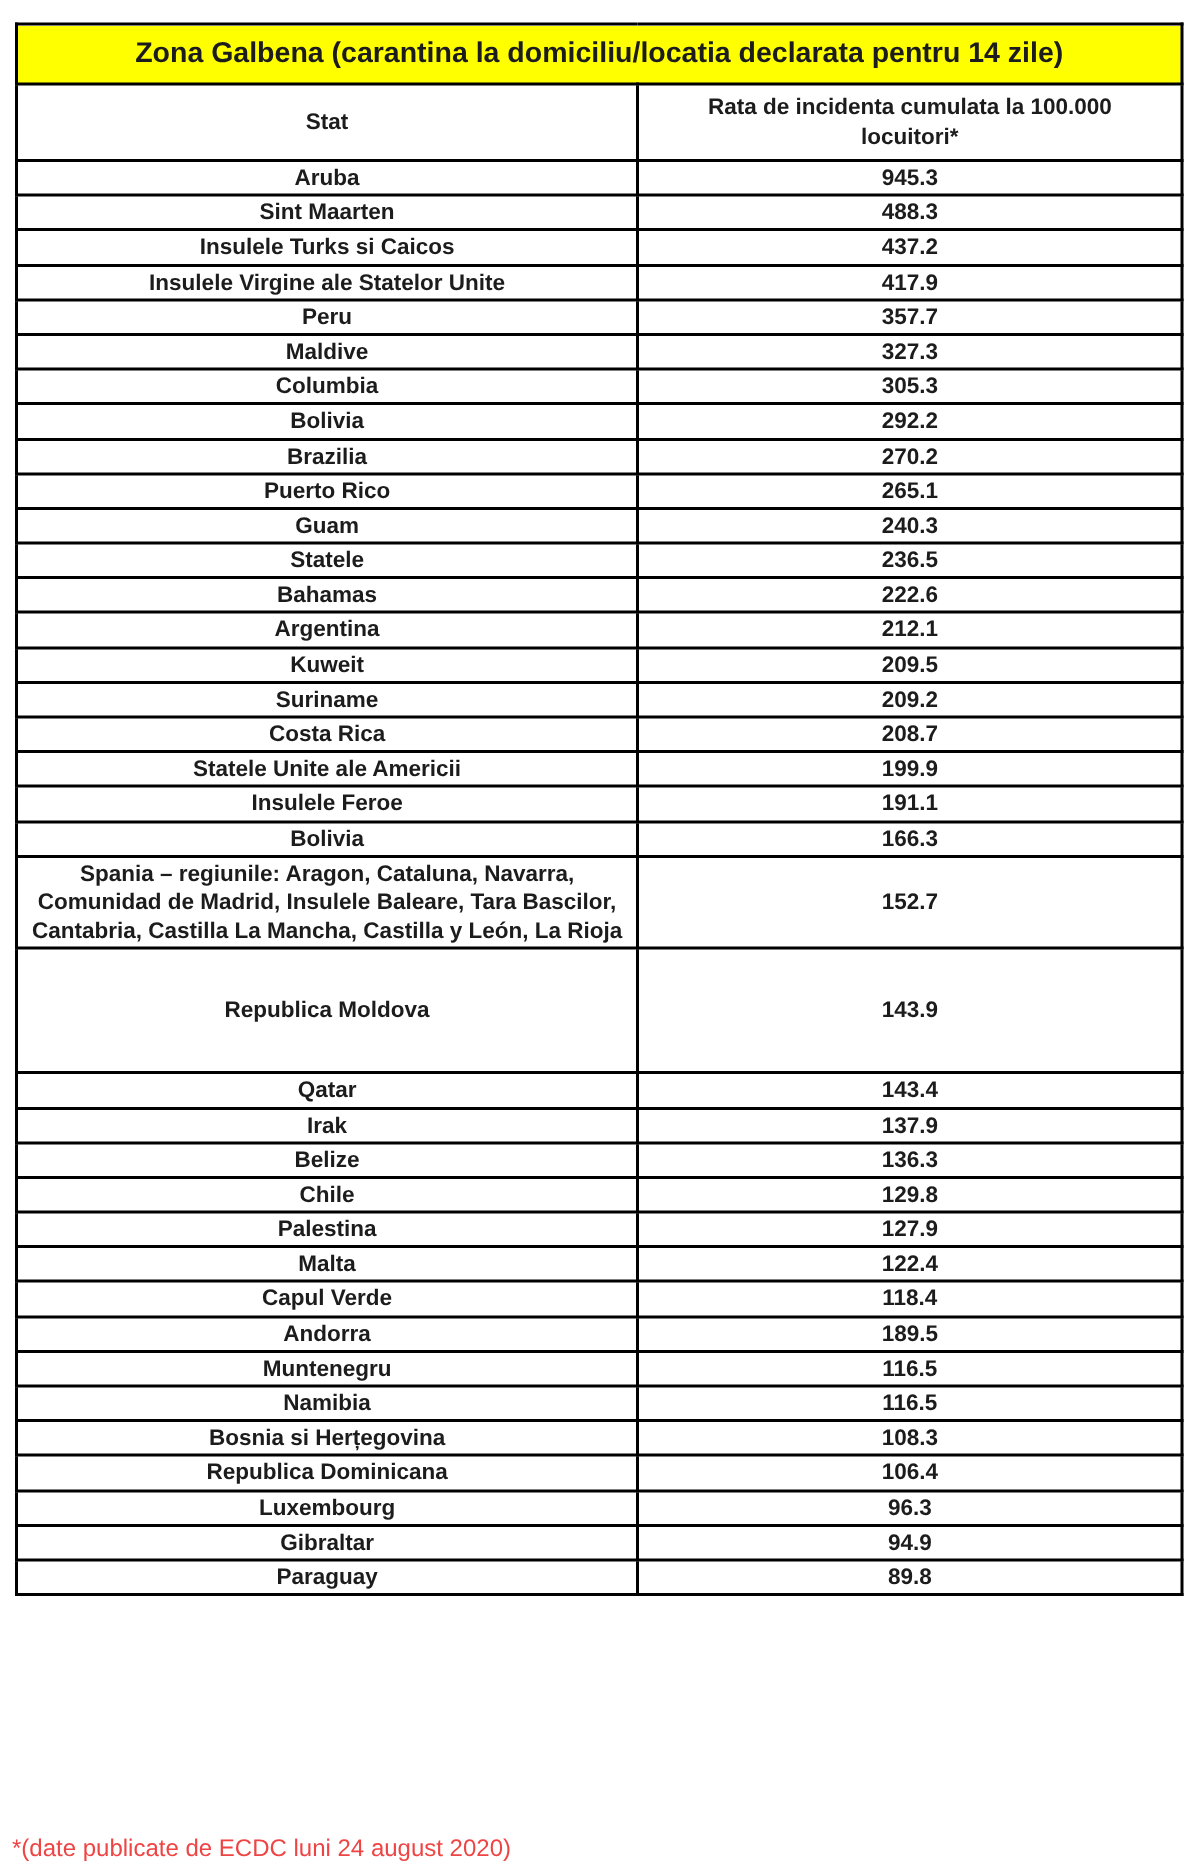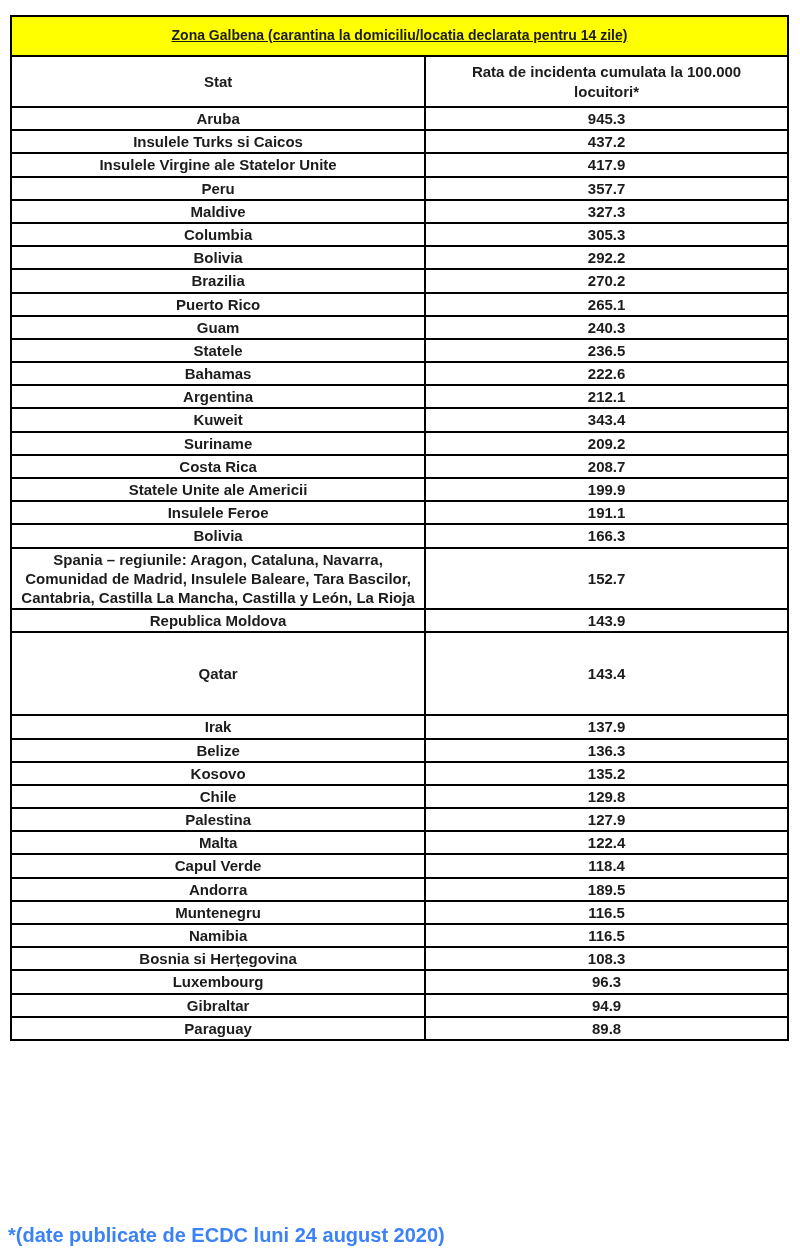--- a/index.html
+++ b/index.html
@@ -34,39 +34,38 @@
     vertical-align: middle;
     font-size: 15px;
     font-weight: bold;
     line-height: 1.28;
     padding: 1px 6px;
     overflow: hidden;
   }
   .title-cell {
     background: #FFFF00;
     height: 36px;
-    font-size: 14px;
-    text-decoration: underline;
+    font-size: 19px;
   }
   .head-row th {
     height: 45px;
   }
   .head-rate {
     padding: 2px 24px;
   }
   tbody tr { height: 21px; }
   tbody tr:nth-child(22) { height: 83px; }
   tbody tr:nth-child(22) td:first-child { padding: 3px 12px; }
   .footnote {
     position: absolute;
     left: 8px;
     top: 1224px;
-    font-size: 20px;
-    font-weight: bold;
-    color: #3b82f6;
+    font-size: 16px;
+    font-weight: normal;
+    color: #ef4444;
     white-space: nowrap;
   }
 </style>
 </head>
 <body>
 
 <div class="table-wrap">
   <table>
     <colgroup>
       <col class="c-stat">
@@ -80,20 +79,24 @@
         <th>Stat</th>
         <th class="head-rate">Rata de incidenta cumulata la 100.000 locuitori*</th>
       </tr>
     </thead>
     <tbody>
   <tr>
     <td>Aruba</td>
     <td>945.3</td>
   </tr>
 
+  <tr>
+    <td>Sint Maarten</td>
+    <td>488.3</td>
+  </tr>
 
   <tr>
     <td>Insulele Turks si Caicos</td>
     <td>437.2</td>
   </tr>
 
   <tr>
     <td>Insulele Virgine ale Statelor Unite</td>
     <td>417.9</td>
   </tr>
@@ -144,21 +147,21 @@
     <td>222.6</td>
   </tr>
 
   <tr>
     <td>Argentina</td>
     <td>212.1</td>
   </tr>
 
   <tr>
     <td>Kuweit</td>
-    <td>343.4</td>
+    <td>209.5</td>
   </tr>
 
   <tr>
     <td>Suriname</td>
     <td>209.2</td>
   </tr>
 
   <tr>
     <td>Costa Rica</td>
     <td>208.7</td>
@@ -197,24 +200,20 @@
   <tr>
     <td>Irak</td>
     <td>137.9</td>
   </tr>
 
   <tr>
     <td>Belize</td>
     <td>136.3</td>
   </tr>
 
-  <tr>
-    <td>Kosovo</td>
-    <td>135.2</td>
-  </tr>
 
   <tr>
     <td>Chile</td>
     <td>129.8</td>
   </tr>
 
   <tr>
     <td>Palestina</td>
     <td>127.9</td>
   </tr>
@@ -242,20 +241,24 @@
   <tr>
     <td>Namibia</td>
     <td>116.5</td>
   </tr>
 
   <tr>
     <td>Bosnia si Herțegovina</td>
     <td>108.3</td>
   </tr>
 
+  <tr>
+    <td>Republica Dominicana</td>
+    <td>106.4</td>
+  </tr>
 
   <tr>
     <td>Luxembourg</td>
     <td>96.3</td>
   </tr>
 
   <tr>
     <td>Gibraltar</td>
     <td>94.9</td>
   </tr>

